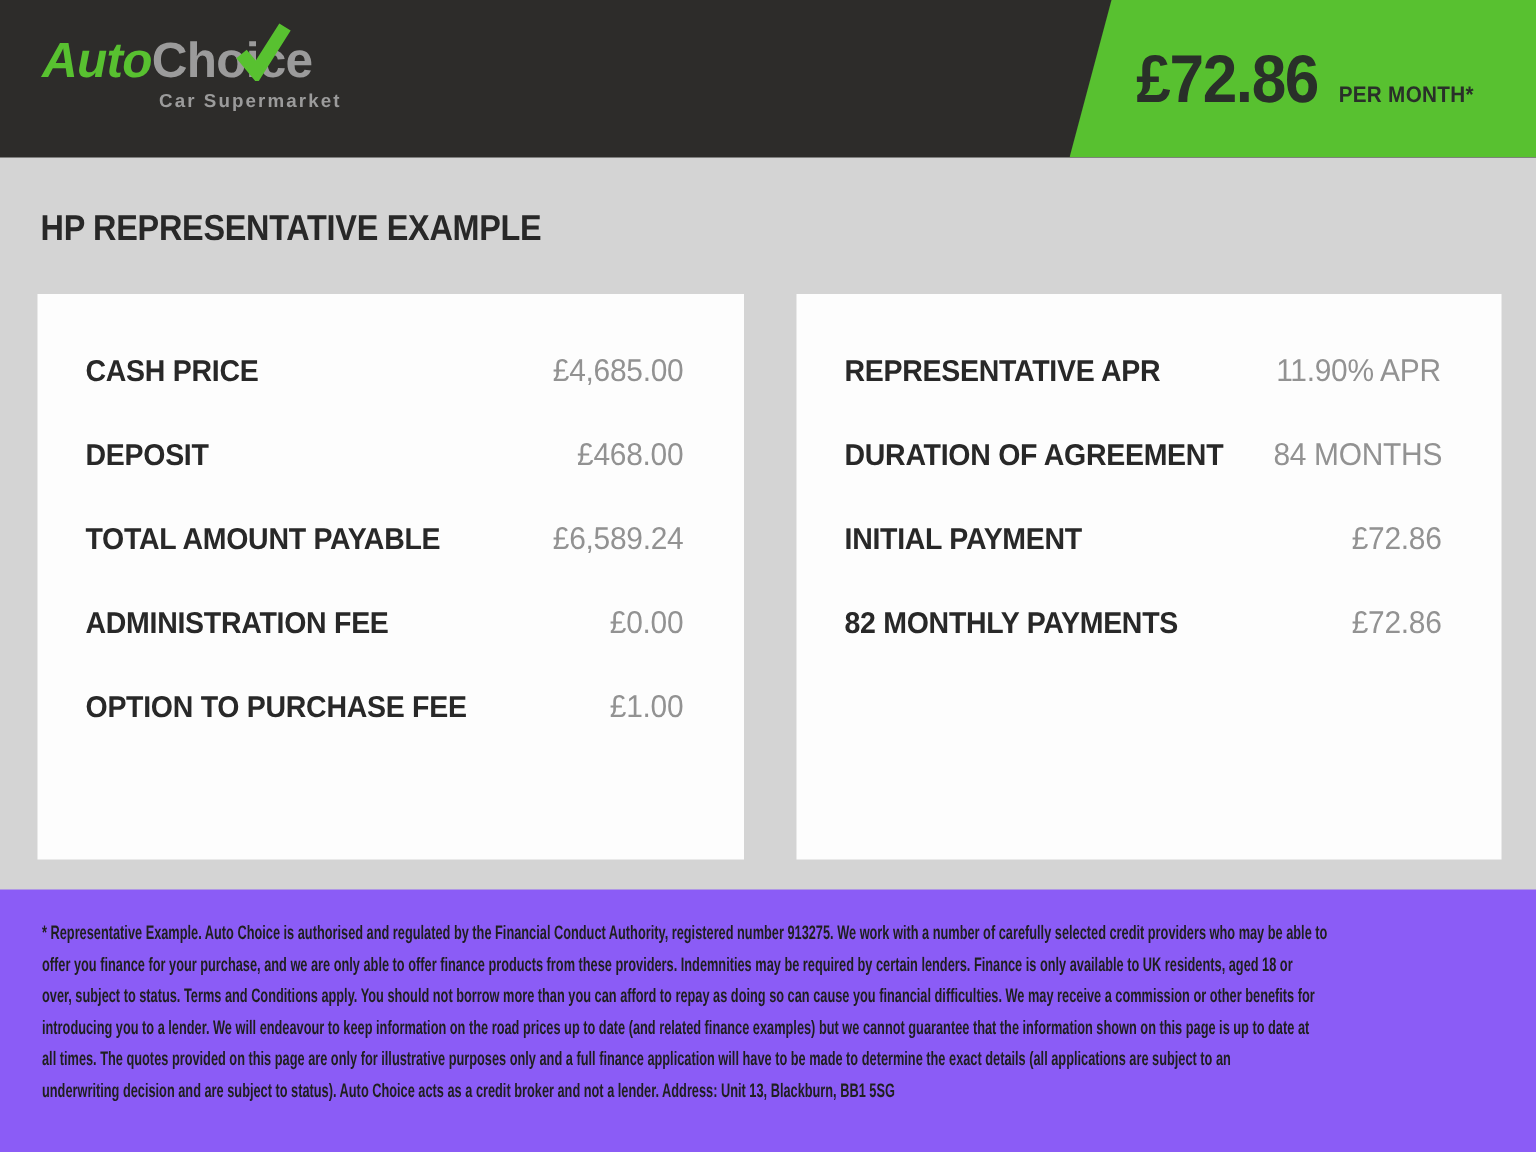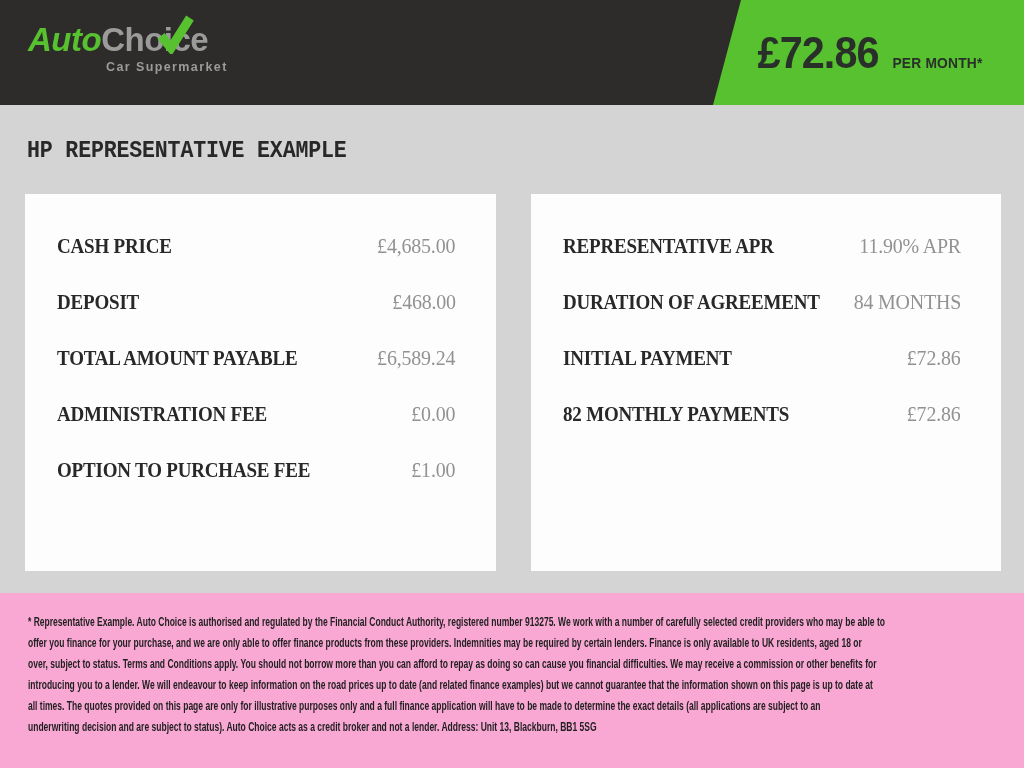--- a/index.html
+++ b/index.html
@@ -84,37 +84,35 @@
     margin-left: 15px;
     letter-spacing: 0.2px;
   }
 
   
   .main { height: 488px; }
   .page-title {
     margin: 0;
     padding: 28px 0 0 27px;
     line-height: 32px;
-    font-family: Liberation Mono, monospace;
   }
   .page-title span {
     display: inline-block;
     font-size: 24px;
     font-weight: bold;
     color: var(--label);
     letter-spacing: -0.2px;
     transform: scaleX(0.9);
     transform-origin: left center;
     white-space: nowrap;
   }
   .cards {
     display: flex;
     gap: 35px;
     margin: 27px 23px 0 25px;
-    font-family: Liberation Serif, serif;
   }
   .card {
     flex: 1;
     height: 377px;
     background: var(--card-bg);
     padding: 24px 40px 0 32px;
   }
   .row {
     height: 56px;
     display: flex;
@@ -135,21 +133,21 @@
     color: var(--value);
     letter-spacing: -0.2px;
     transform: scaleX(0.95);
     transform-origin: right center;
     white-space: nowrap;
   }
 
   
   .footer {
     height: 175px;
-    background: #f9a8d4;
+    background: #8b5cf6;
     padding: 18px 0 0 28px;
   }
   .fline {
     font-size: 13px;
     font-weight: bold;
     color: var(--footer-text);
     line-height: 21px;
     white-space: nowrap;
     transform: scaleX(0.655);
     transform-origin: left center;

